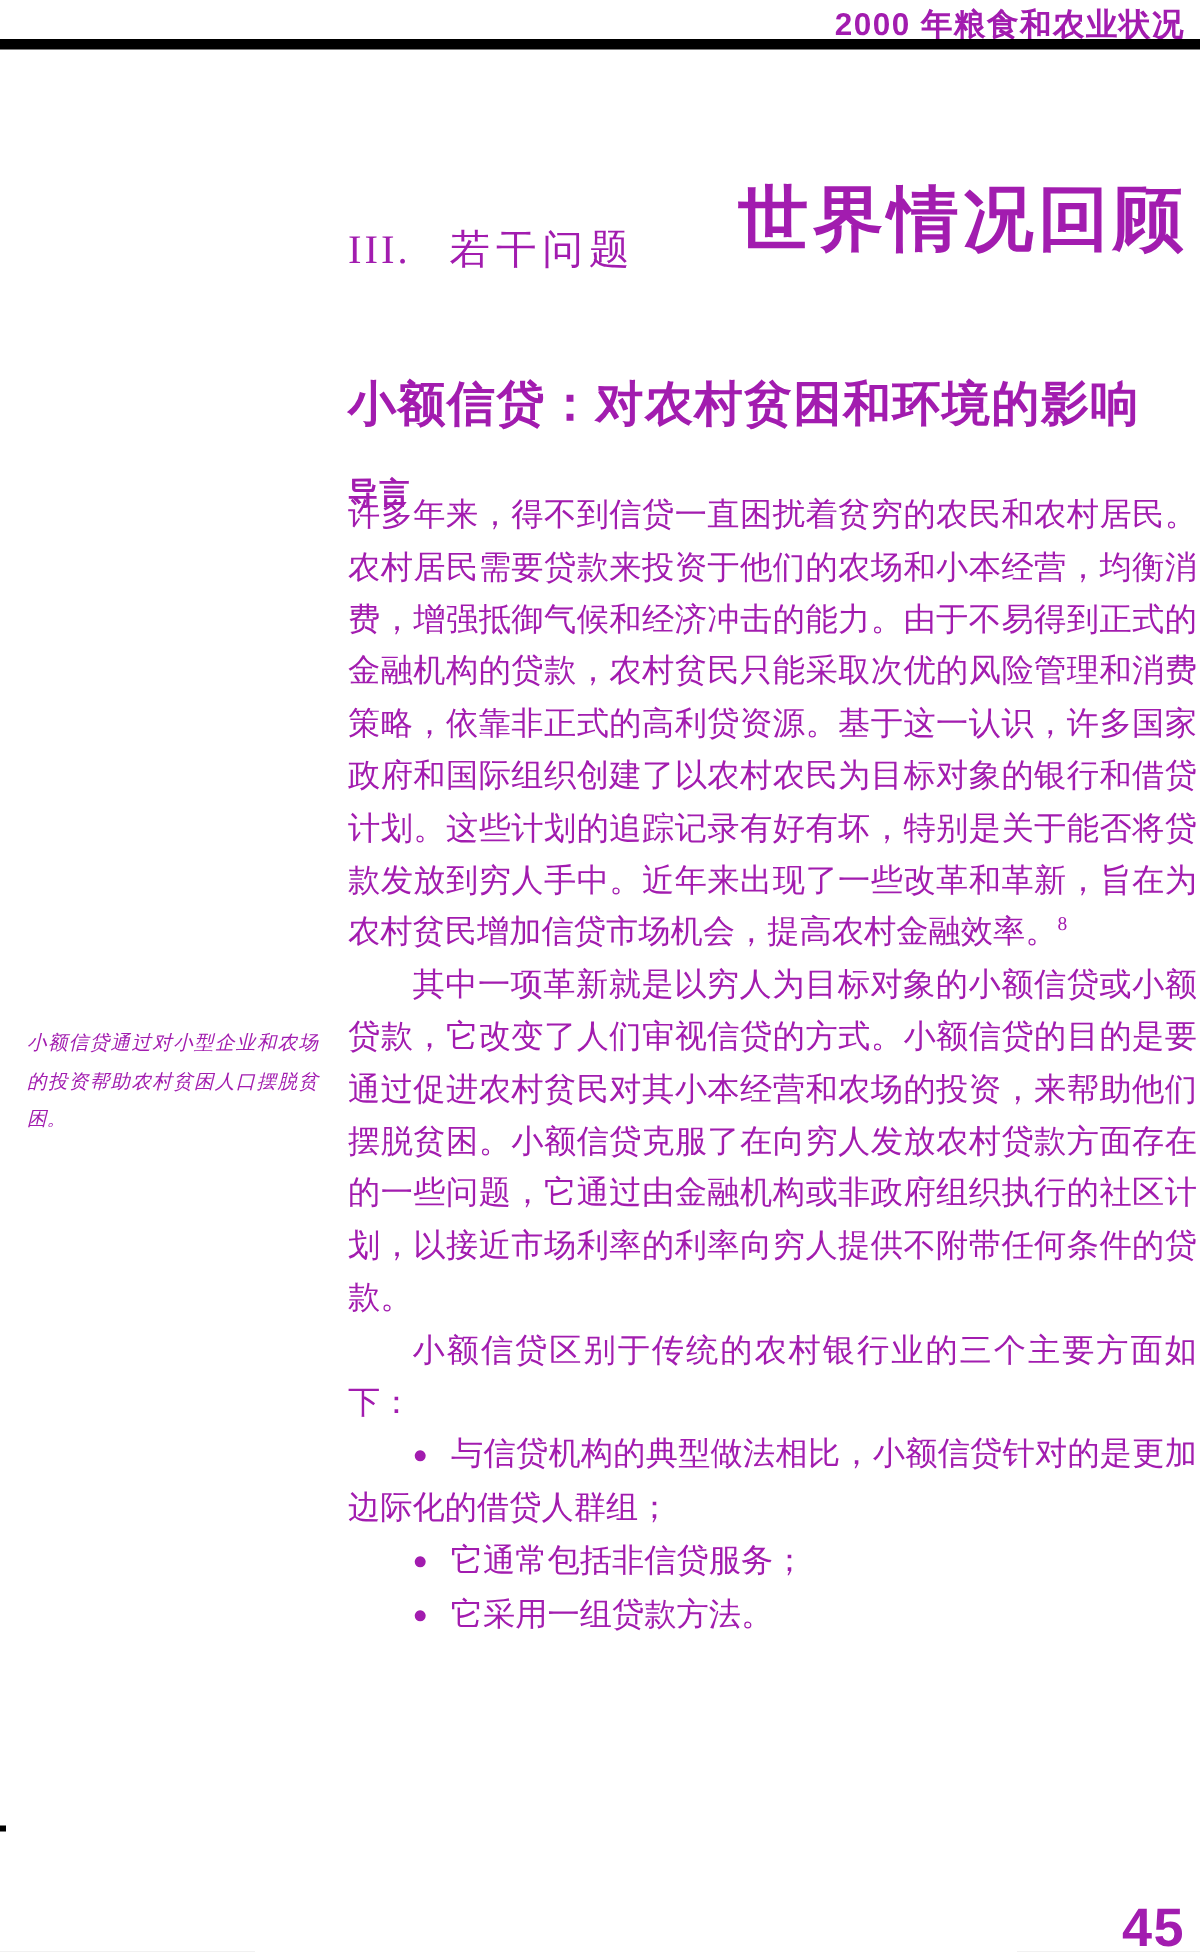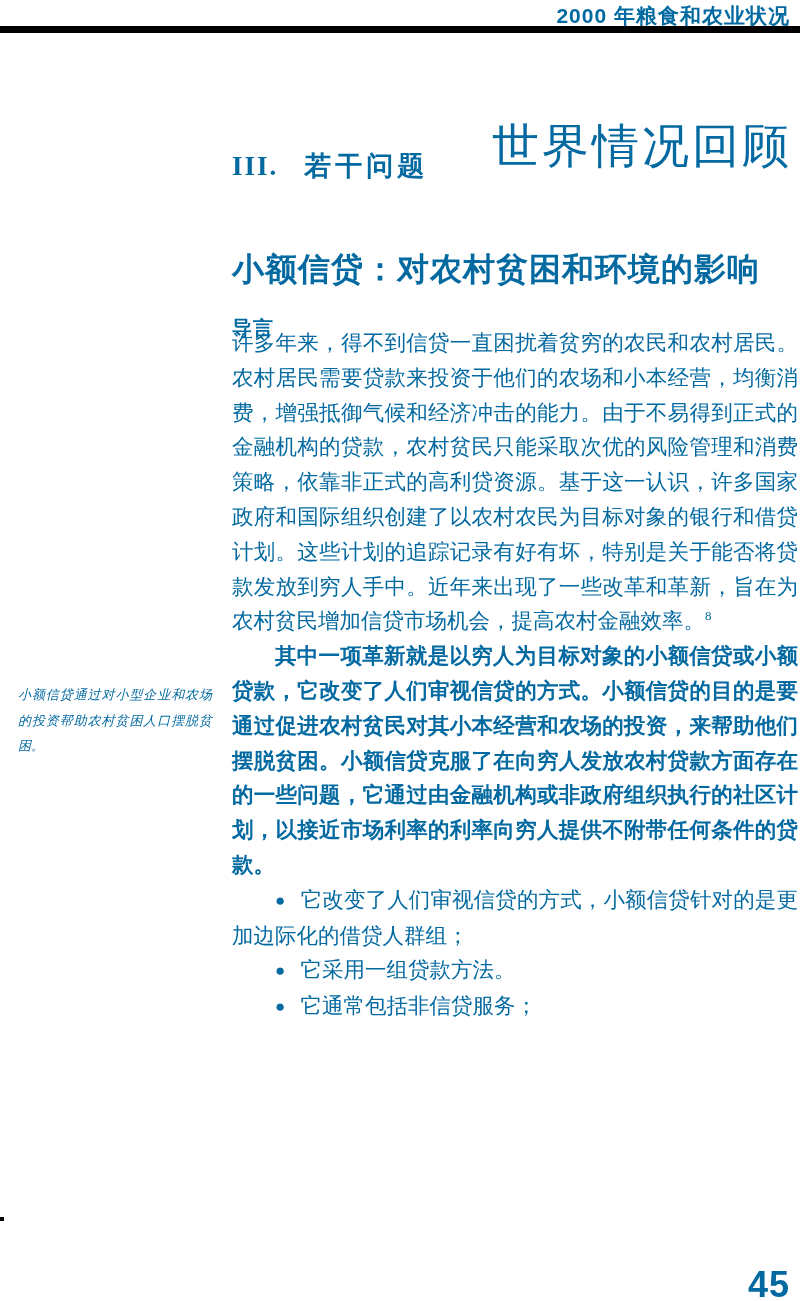--- a/index.html
+++ b/index.html
@@ -2,21 +2,21 @@
 <html lang="zh"><head>
 <meta charset="utf-8">
 <style>
   html, body { margin: 0; padding: 0; background: #e8e8e8; }
   .page {
     position: relative;
     width: 800px;
     height: 1301px;
     margin: 0 auto;
     background: #ffffff;
-    color: #0369a1;
+    color: #a21caf;
     overflow: hidden;
     font-family: "Liberation Serif", serif;
   }
 
   
   .running-head {
     position: absolute;
     top: 2px;
     right: 10px;
     font-family: "Liberation Sans", sans-serif;
@@ -33,32 +33,32 @@
     height: 7px;
     background: #000000;
   }
 
   
   .main-title {
     position: absolute;
     top: 84px;
     right: 8px;
     font-family: "Liberation Sans", sans-serif;
-    font-weight: normal;
+    font-weight: bold;
     font-size: 47px;
     letter-spacing: 3px;
     white-space: nowrap;
   }
 
   
   .section-heading {
     position: absolute;
     top: 148px;
     left: 232px;
-    font-weight: bold;
+    font-weight: normal;
     font-size: 27px;
     white-space: nowrap;
   }
   .section-number {
     font-family: "Liberation Serif", serif;
     margin-right: 26px;
     letter-spacing: 2px;
   }
   .section-title {
     font-family: "Liberation Sans", sans-serif;
@@ -91,21 +91,21 @@
     position: absolute;
     top: 326px;
     left: 232px;
     width: 566px;
     font-size: 21.5px;
     line-height: 34.8px;
     text-align: justify;
     text-justify: inter-ideograph;
   }
   .body-column p { margin: 0; }
-  .body-p.indent { text-indent: 2em; font-weight: bold; }
+  .body-p.indent { text-indent: 2em; }
   sup.footnote-ref {
     font-size: 13px;
     line-height: 0;
     vertical-align: super;
   }
   .bullet-item { text-indent: 2em; }
   .bullet-glyph {
     font-size: 17px;
     margin-right: 0.9em;
     vertical-align: 1px;
@@ -163,31 +163,32 @@
   <h2 class="article-heading">小额信贷：对农村贫困和环境的影响</h2>
 
   <h3 class="intro-heading">导言</h3>
 
   <div class="body-column">
 
     <p class="body-p"><span>许多年来，得不到信贷一直困扰着贫穷的农民和农村居民。农村居民需要贷款来投资于他们的农场和小本经营，均衡消费，增强抵御气候和经济冲击的能力。由于不易得到正式的金融机构的贷款，农村贫民只能采取次优的风险管理和消费策略，依靠非正式的高利贷资源。基于这一认识，许多国家政府和国际组织创建了以农村农民为目标对象的银行和借贷计划。这些计划的追踪记录有好有坏，特别是关于能否将贷款发放到穷人手中。近年来出现了一些改革和革新，旨在为农村贫民增加信贷市场机会，提高农村金融效率。</span><sup class="footnote-ref">8</sup></p>
 
     <p class="body-p indent">其中一项革新就是以穷人为目标对象的小额信贷或小额贷款，它改变了人们审视信贷的方式。小额信贷的目的是要通过促进农村贫民对其小本经营和农场的投资，来帮助他们摆脱贫困。小额信贷克服了在向穷人发放农村贷款方面存在的一些问题，它通过由金融机构或非政府组织执行的社区计划，以接近市场利率的利率向穷人提供不附带任何条件的贷款。</p>
 
+    <p class="body-p indent">小额信贷区别于传统的农村银行业的三个主要方面如下：</p>
 
     <div class="bullet-item">
-      <span class="bullet-glyph">●</span><span>它改变了人们审视信贷的方式，小额信贷针对的是更加边际化的借贷人群组；</span>
+      <span class="bullet-glyph">●</span><span>与信贷机构的典型做法相比，小额信贷针对的是更加边际化的借贷人群组；</span>
+    </div>
+
+    <div class="bullet-item">
+      <span class="bullet-glyph">●</span><span>它通常包括非信贷服务；</span>
     </div>
 
     <div class="bullet-item">
       <span class="bullet-glyph">●</span><span>它采用一组贷款方法。</span>
-    </div>
-
-    <div class="bullet-item">
-      <span class="bullet-glyph">●</span><span>它通常包括非信贷服务；</span>
     </div>
 
 
   </div>
 
   <div class="margin-note">小额信贷通过对小型企业和农场的投资帮助农村贫困人口摆脱贫困。</div>
 
   <div class="page-number">45</div>
 
   <div class="scan-speck"></div>

